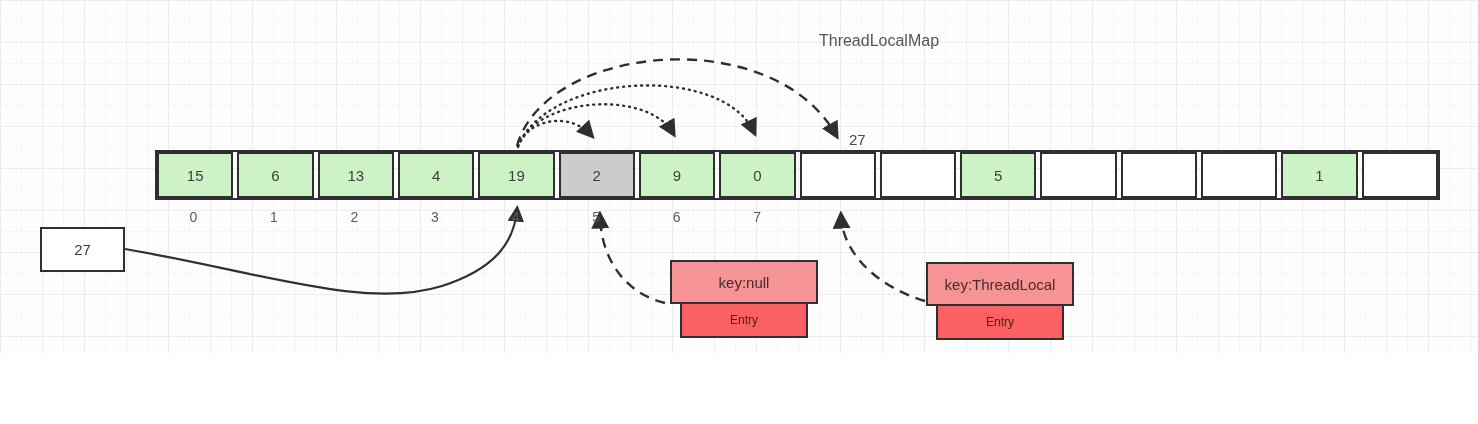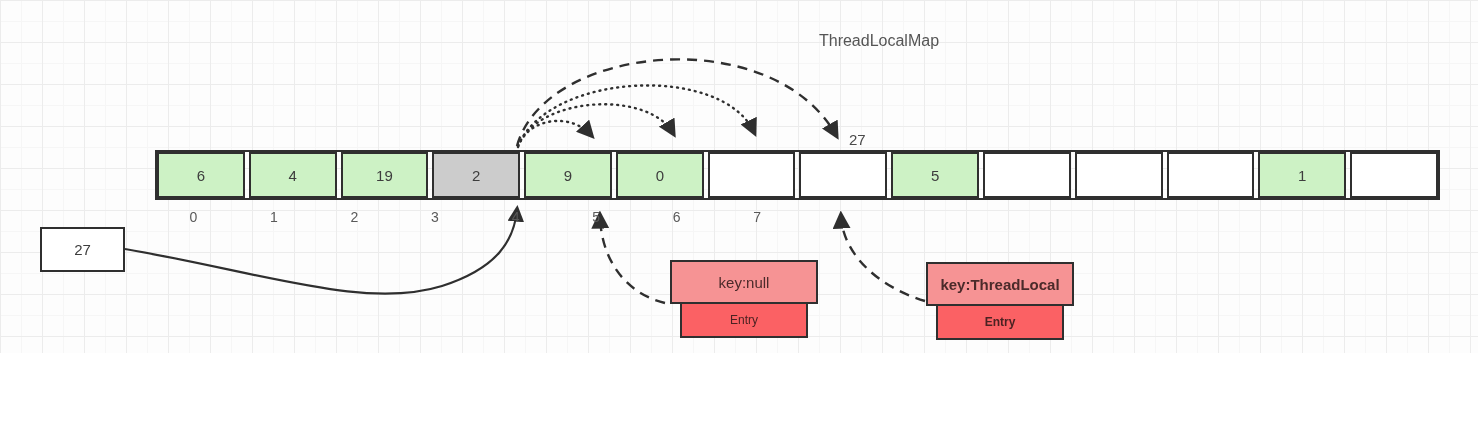--- a/index.html
+++ b/index.html
@@ -50,21 +50,21 @@
   .value-box {
     position:absolute; left:40px; top:227px; width:85px; height:45px;
     border:2px solid #2f2f2f; background:#ffffff;
     display:flex; align-items:center; justify-content:center;
     font-size:15px; color:#3d3d3d;
   }
 
   
   .entry-group { position:absolute; width:148px; }
   .entry-group.left  { left:670px; top:260px; }
-  .entry-group.right { left:926px; top:262px;font-weight:bold; }
+  .entry-group.right { left:926px; top:262px; }
   .entry-row {
     height:44px; border:2px solid #2f2f2f;
     display:flex; align-items:center; justify-content:center;
     font-size:15px; color:#4b2a2a; background:#f69394;
   }
   .entry-row + .entry-row { margin-top:-2px; }
   .entry-tab {
     width:128px; height:36px; margin:-2px auto 0 auto;
     border:2px solid #2f2f2f; background:#fb6164;
     display:flex; align-items:center; justify-content:center;
@@ -98,21 +98,23 @@
     <path class="stroke-dotted" d="M518,146 C549,72 722,64 754,132" marker-end="url(#ah)"></path>
 
     <path class="stroke-dashed" d="M517,146 C545,44 772,22 836,135" marker-end="url(#ah)"></path>
 
     <path class="stroke-dashed" d="M665,303 C624,293 601,258 600,216" marker-end="url(#ah)"></path>
 
     <path class="stroke-dashed" d="M925,301 C881,288 843,256 841,216" marker-end="url(#ah)"></path>
   </svg>
 
   <div class="array-outer">
+      <div class="cell" style="background: rgb(205, 242, 197);">15</div>
       <div class="cell" style="background: rgb(205, 242, 197);">6</div>
+      <div class="cell" style="background: rgb(205, 242, 197);">13</div>
       <div class="cell" style="background: rgb(205, 242, 197);">4</div>
       <div class="cell" style="background: rgb(205, 242, 197);">19</div>
       <div class="cell" style="background: rgb(204, 204, 204);">2</div>
       <div class="cell" style="background: rgb(205, 242, 197);">9</div>
       <div class="cell" style="background: rgb(205, 242, 197);">0</div>
       <div class="cell" style="background: rgb(255, 255, 255);"></div>
       <div class="cell" style="background: rgb(255, 255, 255);"></div>
       <div class="cell" style="background: rgb(205, 242, 197);">5</div>
       <div class="cell" style="background: rgb(255, 255, 255);"></div>
       <div class="cell" style="background: rgb(255, 255, 255);"></div>

